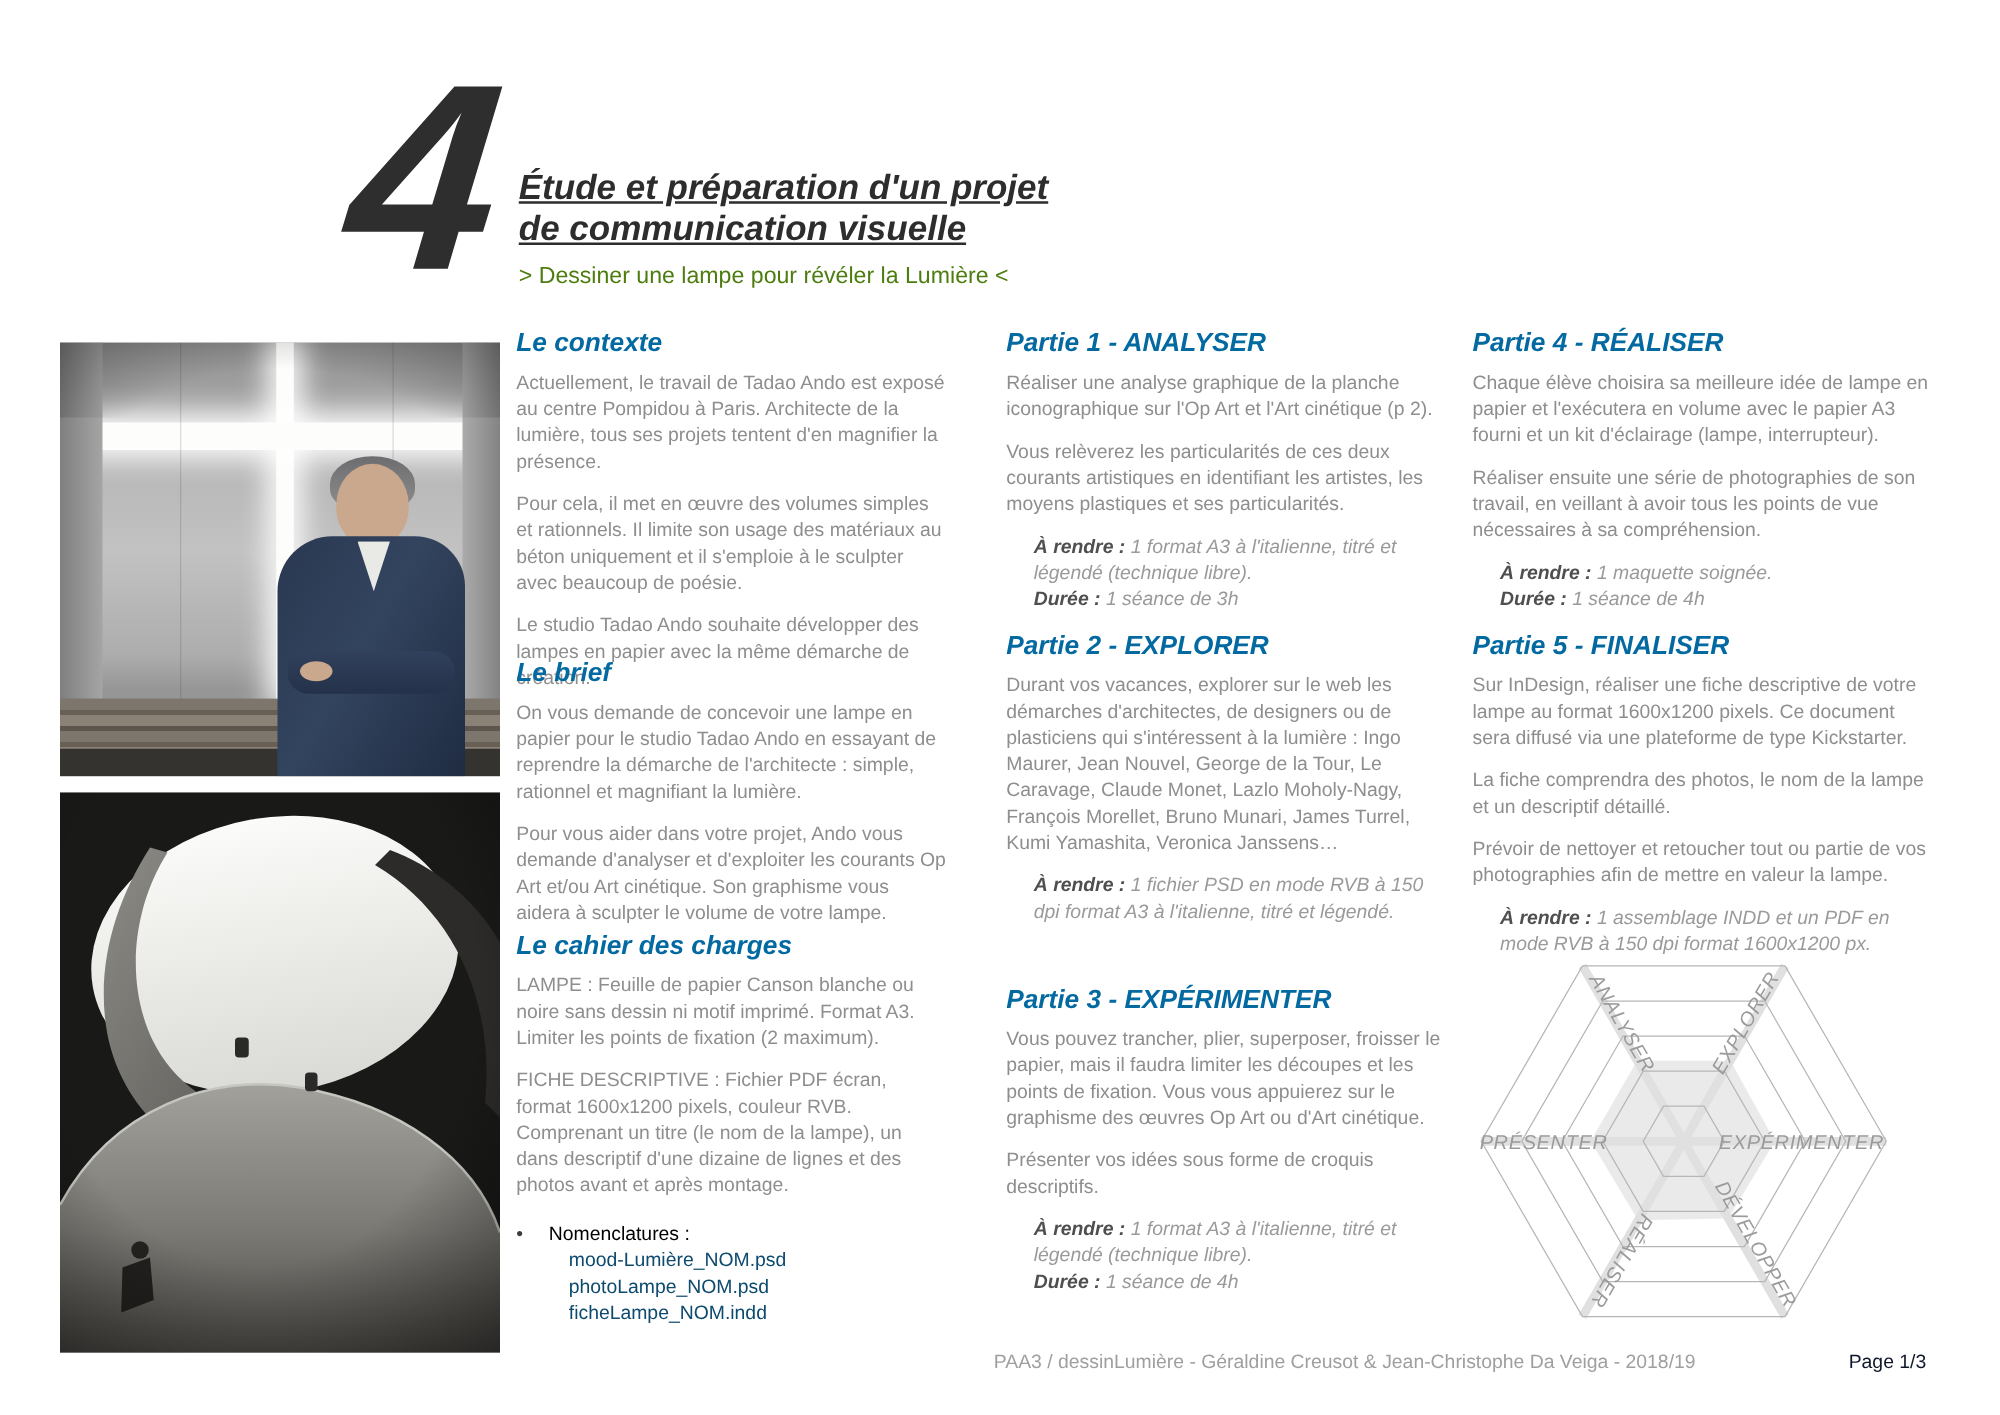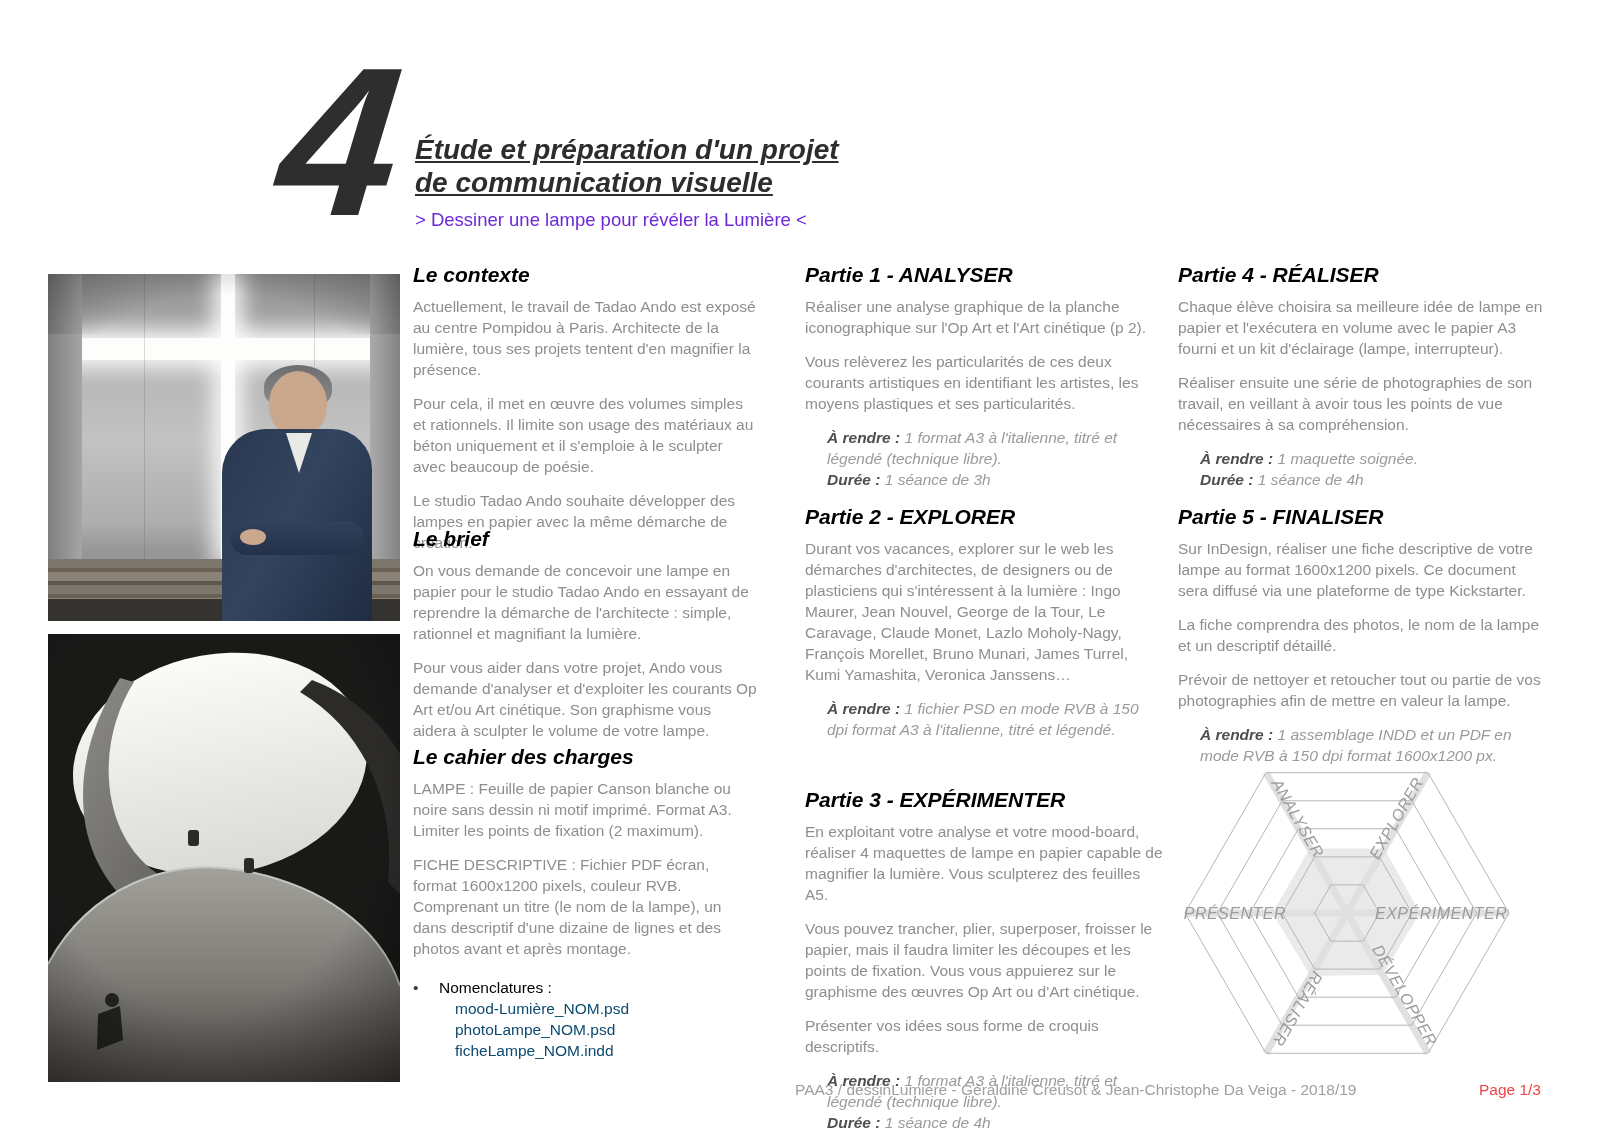--- a/index.html
+++ b/index.html
@@ -5,21 +5,21 @@
   html,body{margin:0;padding:0;background:#ffffff;}
   .page{position:relative;width:1600px;height:1132px;background:#fff;overflow:hidden;
         font-family:"Liberation Sans", sans-serif;}
 
   
   .big-number{position:absolute;left:281px;top:42px;width:140px;height:200px;
     font-size:212px;line-height:200px;font-weight:800;font-style:italic;
     color:#2e2e2e;transform:skewX(-6deg);}
   .title-block{position:absolute;left:415px;top:133px;}
   .title-line{font-size:28px;line-height:33px;font-weight:bold;font-style:italic;color:#2d2d2d;text-decoration:underline;}
-  .subtitle{margin-top:10px;font-size:18.5px;color:#6d28d9;}
+  .subtitle{margin-top:10px;font-size:18.5px;color:#4d7c0f;}
 
   
   .photo{position:absolute;left:48px;width:352px;overflow:hidden;}
   #photo1{top:274px;height:347px;background:linear-gradient(180deg,#8f8f8f 0%,#b3b3b3 22%,#c2c2c2 48%,#adadad 72%,#969696 80%);}
   .p1-shade-l{position:absolute;left:0;top:0;width:34px;height:82%;
     background:linear-gradient(90deg,#7f7f7f,#a5a5a5);}
   .p1-shade-r{position:absolute;right:0;top:0;width:30px;height:82%;
     background:linear-gradient(270deg,#838383,#ababab);}
   .p1-corner{position:absolute;left:0;top:0;right:0;height:60px;
     background:radial-gradient(ellipse at 50% 160%, rgba(0,0,0,0) 55%, rgba(0,0,0,0.30) 100%);}
@@ -44,38 +44,38 @@
     background:linear-gradient(180deg,#31405c,#24314a);}
   .fig-hand{position:absolute;left:18px;top:158px;width:26px;height:16px;border-radius:50%;background:#c9a88d;}
   #photo2{top:634px;height:448px;background:#1b1b1a;}
 
   
   .col{position:absolute;}
   #col-left-text{left:413px;width:344px;}
   #col-mid{left:805px;width:358px;}
   #col-right{left:1178px;width:366px;}
   .section{position:absolute;left:0;width:100%;}
-  .sec-heading{font-size:21px;font-weight:bold;font-style:italic;color:#000000;margin:0 0 9px 0;}
+  .sec-heading{font-size:21px;font-weight:bold;font-style:italic;color:#0369a1;margin:0 0 9px 0;}
   .body-p{font-size:15.5px;line-height:21px;color:#8e8e8e;margin:0 0 13px 0;}
   .rendu{margin:2px 0 0 22px;font-style:italic;font-size:15.5px;line-height:21px;}
   .rendu-label{font-weight:bold;color:#4f4f4f;}
   .rendu-text{color:#9a9a9a;}
   .bullet-row{display:flex;font-size:15.5px;line-height:21px;margin-top:18px;}
   .bullet-glyph{width:26px;color:#3d3d3d;}
   .bullet-label{color:#000000;}
   .bullet-files{margin-left:42px;font-size:15.5px;line-height:21px;color:#0c4a6e;}
 
   
   #radar{position:absolute;left:1160px;top:745px;width:400px;height:330px;}
   .radar-label{font-family:"Liberation Sans", sans-serif;font-size:16px;font-style:italic;
     fill:#9b9b9b;letter-spacing:.5px;}
 
   
   .footer-left{position:absolute;left:795px;top:1081px;font-size:15.5px;color:#9f9f9f;}
-  .footer-right{position:absolute;right:59px;top:1081px;font-size:15.5px;color:#ef4444;}
+  .footer-right{position:absolute;right:59px;top:1081px;font-size:15.5px;color:#0f172a;}
 </style>
 </head>
 <body>
 
 <div class="page">
 
   <div class="big-number">4</div>
   <div class="title-block">
     <div class="title-line">Étude et préparation d'un projet</div>
     <div class="title-line">de communication visuelle</div>
@@ -177,21 +177,20 @@
     </div>
     <div class="section" style="top:505px">
       <h2 class="sec-heading">Partie 2 - EXPLORER</h2>
       <p class="body-p">Durant vos vacances, explorer sur le web les démarches d'architectes, de designers ou de plasticiens qui s'intéressent à la lumière : Ingo Maurer, Jean Nouvel, George de la Tour, Le Caravage, Claude Monet, Lazlo Moholy-Nagy, François Morellet, Bruno Munari, James Turrel, Kumi Yamashita, Veronica Janssens…</p>
       <div class="rendu">
         <div><span class="rendu-label">À rendre :</span> <span class="rendu-text">1 fichier PSD en mode RVB à 150 dpi format A3 à l'italienne, titré et légendé.</span></div>
       </div>
     </div>
     <div class="section" style="top:788px">
       <h2 class="sec-heading">Partie 3 - EXPÉRIMENTER</h2>
-      <p class="body-p">En exploitant votre analyse et votre mood-board, réaliser 4 maquettes de lampe en papier capable de magnifier la lumière. Vous sculpterez des feuilles A5.</p>
       <p class="body-p">Vous pouvez trancher, plier, superposer, froisser le papier, mais il faudra limiter les découpes et les points de fixation. Vous vous appuierez sur le graphisme des œuvres Op Art ou d'Art cinétique.</p>
       <p class="body-p">Présenter vos idées sous forme de croquis descriptifs.</p>
       <div class="rendu">
         <div><span class="rendu-label">À rendre :</span> <span class="rendu-text">1 format A3 à l'italienne, titré et légendé (technique libre).</span></div>
         <div><span class="rendu-label">Durée :</span> <span class="rendu-text">1 séance de 4h</span></div>
       </div>
     </div>
   </div>
 
   <div class="col" id="col-right">

